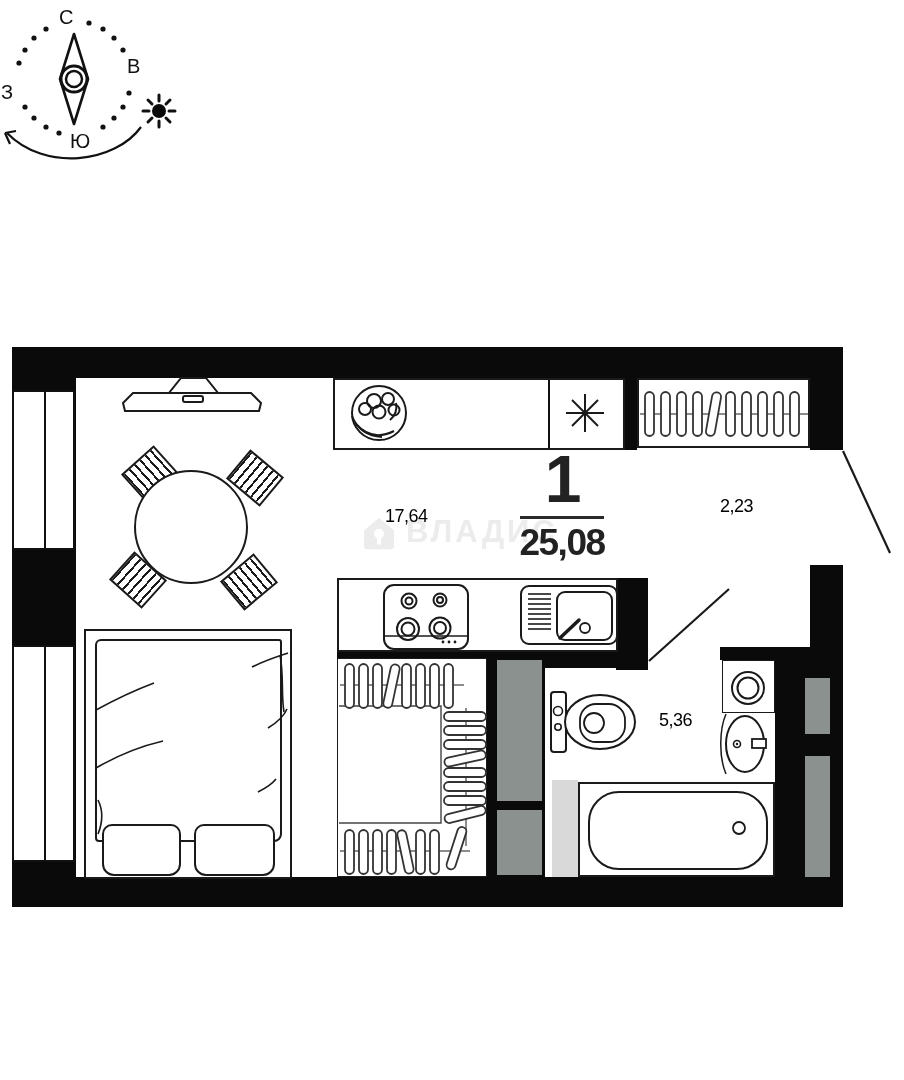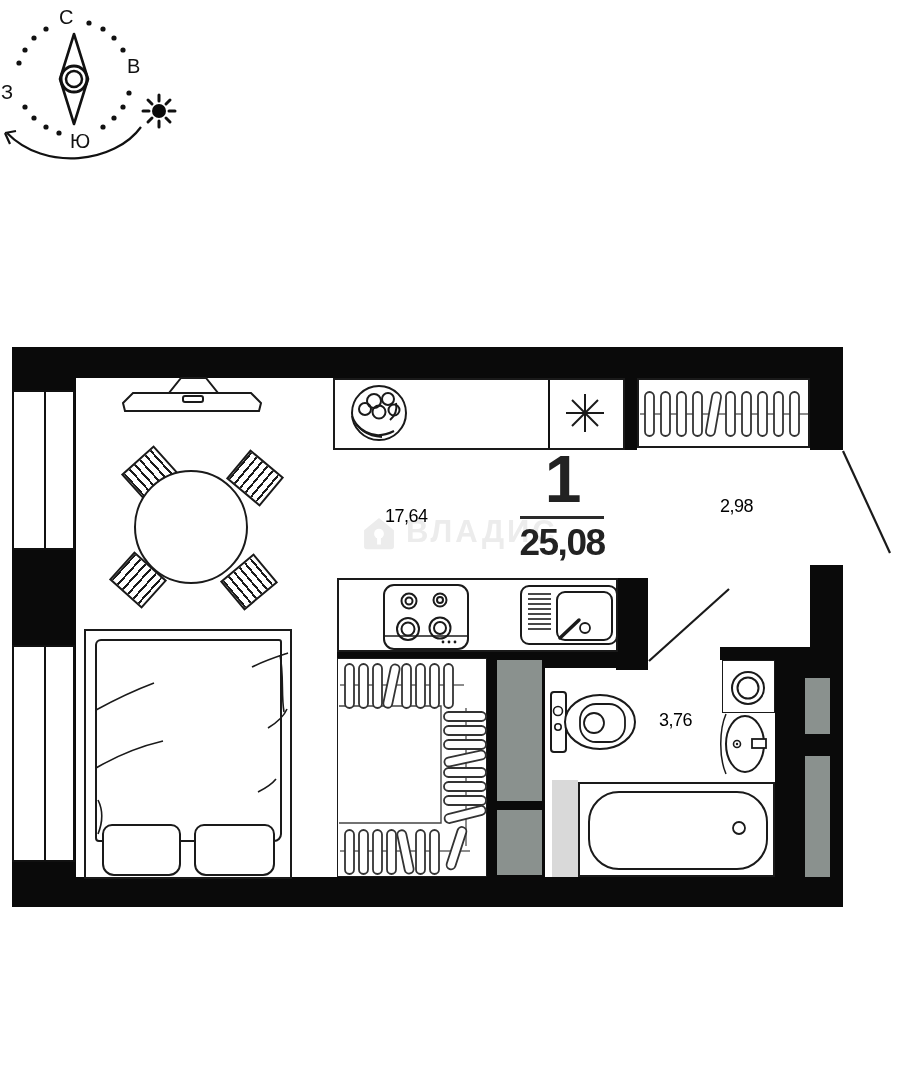--- a/index.html
+++ b/index.html
@@ -282,22 +282,22 @@
   <div id="watermark">
     <svg width="38" height="38" viewBox="0 0 28 28">
       <path d="M3 12 L14 3 L25 12 L25 24 Q25 26 23 26 L5 26 Q3 26 3 24 Z" fill="#ececec"></path>
       <circle cx="14" cy="14.5" r="3.6" fill="#fff"></circle>
       <rect x="12.6" y="15" width="2.8" height="7.5" fill="#fff"></rect>
     </svg>
     <span class="wm-text">ВЛАДИС</span>
   </div>
 
   <div class="label" style="left:385px;top:506px;">17,64</div>
-  <div class="label" style="left:720px;top:496px;">2,98</div>
-  <div class="label" style="left:659px;top:710px;">3,76</div>
+  <div class="label" style="left:720px;top:496px;">2,23</div>
+  <div class="label" style="left:659px;top:710px;">5,36</div>
 
   <div id="apt-num">
     <div id="apt-rooms">1</div>
     <div id="apt-line"></div>
     <div id="apt-area">25,08</div>
   </div>
 
 </div>
 
 </body></html>

